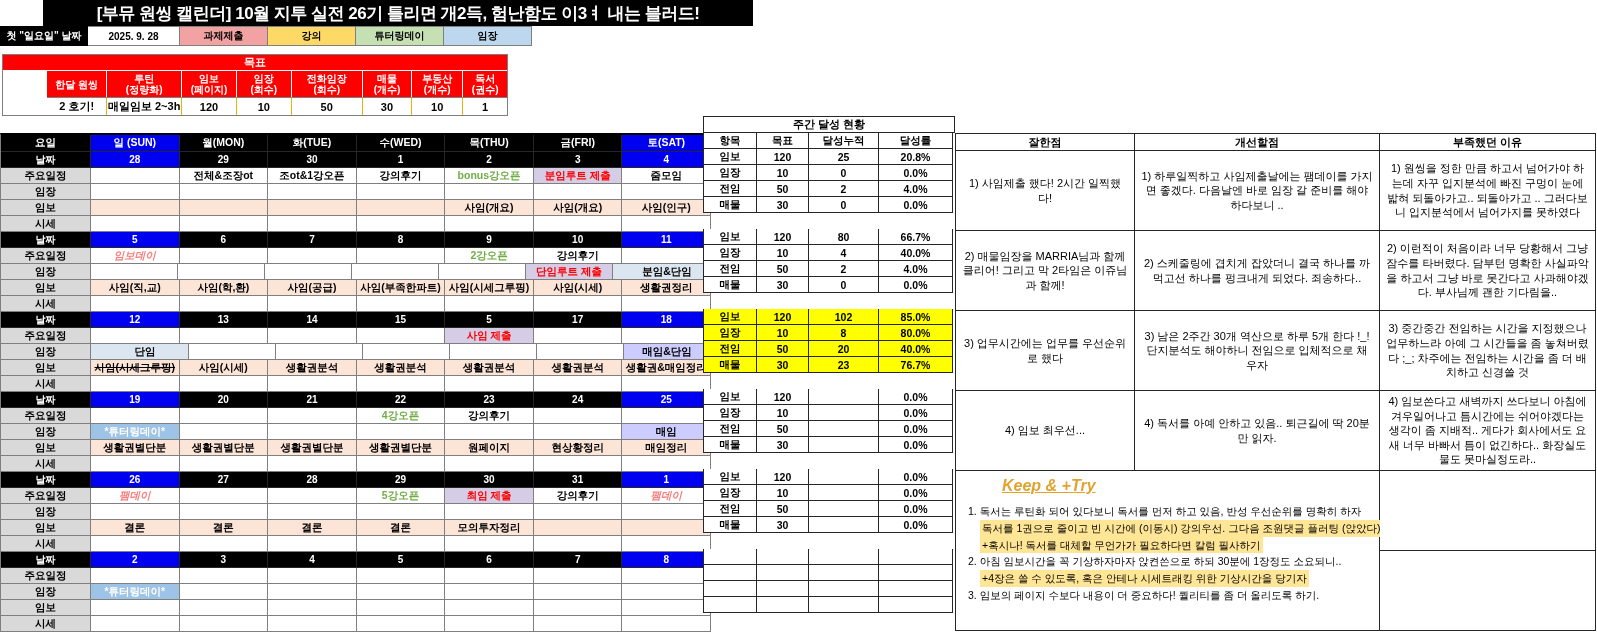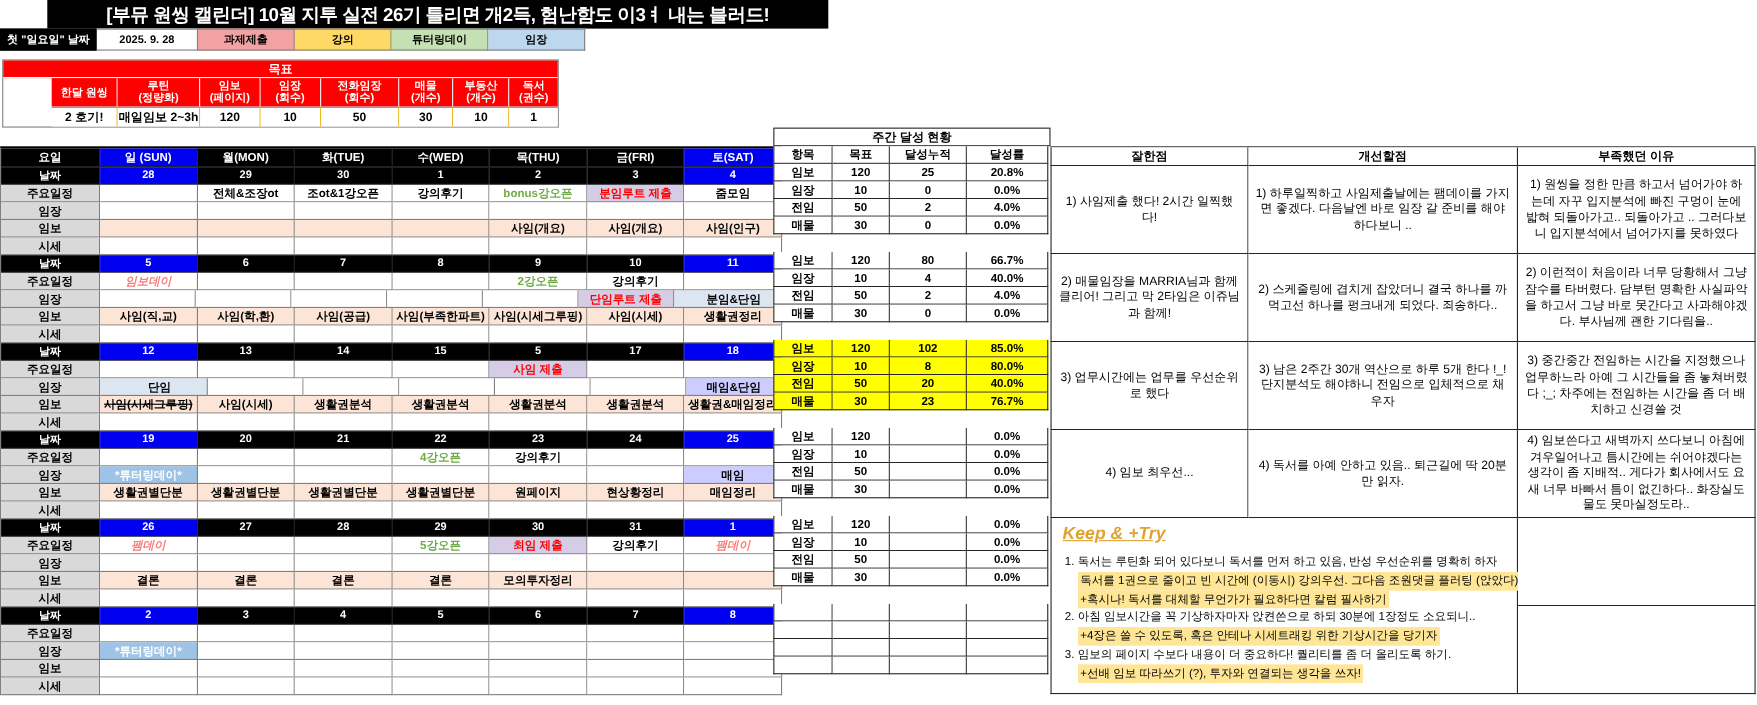--- a/index.html
+++ b/index.html
@@ -74,21 +74,21 @@
     font-size:11px; line-height:1.32; color:#000; }
   .rv-cell:first-child { border-left:1px solid #262626; }
   .rv-head .rv-cell { height:17px; font-weight:bold; padding:0; }
   .rvc0{width:180px;} .rvc1{width:245px;} .rvc2{width:216px;}
   .rv-body .rv-cell { height:80px; }
   .keep-row { display:flex; }
   .keep-cell { width:425px; height:160px; border-right:1px solid #262626; border-bottom:1px solid #262626;
     border-left:1px solid #262626; background:#fff; padding:6px 4px 4px 10px; overflow:visible; }
   .keep-right { width:216px; display:flex; flex-direction:column; }
   .keep-right .empty { height:80px; border-right:1px solid #262626; border-bottom:1px solid #262626; background:#fff; }
-  .keep-heading { color:#dfa32e; font-weight:bold; font-style:italic; text-decoration:underline; font-size:16px; margin-bottom:8px; }
+  .keep-heading { color:#dfa32e; font-weight:bold; font-style:italic; text-decoration:underline; font-size:16px; margin-bottom:8px;margin-left:36px; }
   .keep-list div { font-size:10.5px; line-height:1.6; color:#000; white-space:nowrap; }
   .keep-list .num { margin-left:2px; }
   .keep-list .hl { margin-left:14px; display:table; background:#ffe596; padding:0 2px; }
 </style>
 </head>
 <body>
 
 <div id="app">
 
   <div class="titlebar">[부뮤 원씽 캘린더] 10월 지투 실전 26기 틀리면 개2득, 험난함도 이3ㅕ 내는 블러드!</div>
@@ -639,21 +639,20 @@
     <div class="keep-row">
       <div class="keep-cell">
         <div class="keep-heading">Keep &amp; +Try</div>
         <div class="keep-list" id="keep-list">
             <div class="num">1. 독서는 루틴화 되어 있다보니 독서를 먼저 하고 있음, 반성 우선순위를 명확히 하자</div>
             <div class="hl">독서를 1권으로 줄이고 빈 시간에 (이동시) 강의우선. 그다음 조원댓글 플러팅 (앉았다) 앉켠쓴!!!</div>
             <div class="hl">+혹시나! 독서를 대체할 무언가가 필요하다면 칼럼 필사하기</div>
             <div class="num">2. 아침 임보시간을 꼭 기상하자마자 앉켠쓴으로 하되 30분에 1장정도 소요되니..</div>
             <div class="hl">+4장은 쓸 수 있도록, 혹은 안테나 시세트래킹 위한 기상시간을 당기자</div>
             <div class="num">3. 임보의 페이지 수보다 내용이 더 중요하다! 퀄리티를 좀 더 올리도록 하기.</div>
-            <div class="hl">+선배 임보 따라쓰기 (?), 투자와 연결되는 생각을 쓰자!</div>
           </div>
       </div>
       <div class="keep-right">
         <div class="empty"></div>
         <div class="empty"></div>
       </div>
     </div>
   </div>
 
 </div>

